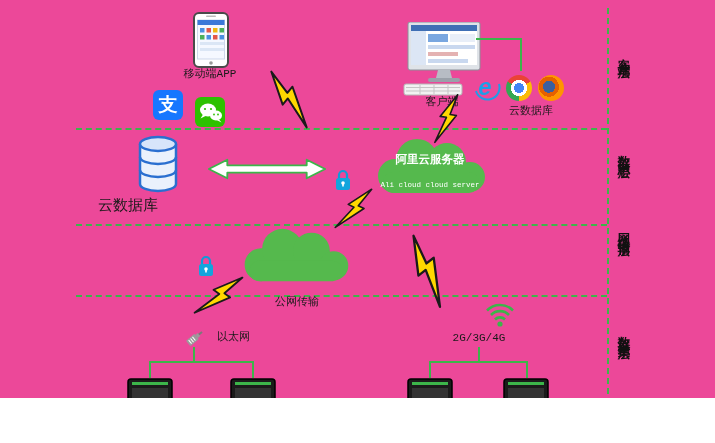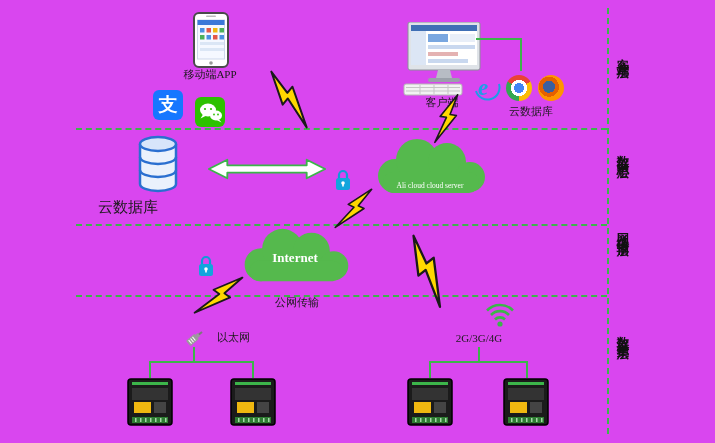--- a/index.html
+++ b/index.html
@@ -1,17 +1,17 @@
 <!DOCTYPE html>
 <html><head>
 <meta charset="utf-8">
 <style>
   html,body{margin:0;padding:0;background:#fff;}
-  .canvas{position:relative;width:715px;height:443px;background:#d946ef;overflow:hidden;
-          font-family:Liberation Serif, serif;}
+  .canvas{position:relative;width:715px;height:398px;background:#ec4899;overflow:hidden;
+          font-family:Liberation Mono, monospace;}
   .abs{position:absolute;}
   .txt{position:absolute;text-align:center;color:#1a1a1a;font-size:11px;line-height:1.2;}
   .hline{position:absolute;border-top:2px dashed #3cb54a;height:0;}
   .vdash{position:absolute;border-left:2px dashed #3cb54a;width:0;}
   .gline{position:absolute;background:#3cb54a;}
   .layer-label{position:absolute;writing-mode:vertical-rl;font-size:12.5px;font-weight:bold;
                color:#111;letter-spacing:3px;}
   .bolt{position:absolute;transform-origin:center;}
   .cloud-text{position:absolute;text-align:center;color:#fff;font-weight:bold;}
   .alipay{position:absolute;width:30px;height:30px;border-radius:6px;background:#1677ff;
@@ -121,39 +121,39 @@
 
   <svg class="abs" style="left:367px;top:134px;" width="126" height="64" viewBox="0 0 126 64">
     <g fill="#55b94d">
       <circle cx="28" cy="42" r="17"></circle>
       <circle cx="50" cy="26" r="21"></circle>
       <circle cx="80" cy="28" r="19"></circle>
       <circle cx="103" cy="43" r="15"></circle>
       <rect x="16" y="38" width="96" height="21" rx="10"></rect>
     </g>
   </svg>
+  <div class="cloud-text" style="left:367px;top:152px;width:126px;font-size:11.5px;">阿里云服务器</div>
   <div class="cloud-text" style="left:367px;top:167px;width:126px;font-size:7.5px;font-weight:normal;margin-top:14px;">Ali cloud cloud server</div>
 
   <svg class="abs" style="left:333px;top:168px;" width="20" height="24" viewBox="0 0 20 24">
     <path d="M6,11 V7 a4,4 0 0 1 8,0 v4" fill="none" stroke="#0f9cd8" stroke-width="2.2"></path>
     <rect x="3" y="10" width="14" height="12" rx="2.5" fill="#12a5dd"></rect>
     <circle cx="10" cy="15" r="1.8" fill="#fff"></circle>
       <rect x="9.2" y="15" width="1.6" height="3.5" fill="#fff"></rect>
   </svg>
 
   <svg class="abs" style="left:233px;top:224px;" width="124" height="62" viewBox="0 0 126 64">
     <g fill="#55b94d">
       <circle cx="28" cy="42" r="17"></circle>
       <circle cx="50" cy="26" r="21"></circle>
       <circle cx="80" cy="28" r="19"></circle>
       <circle cx="103" cy="43" r="15"></circle>
       <rect x="16" y="38" width="96" height="21" rx="10"></rect>
     </g>
   </svg>
-  <div class="cloud-text" style="left:233px;top:250px;width:124px;font-size:13px;">Internet</div>
   <div class="txt" style="left:262px;top:296px;width:70px;">公网传输</div>
 
   <svg class="abs" style="left:196px;top:254px;" width="20" height="24" viewBox="0 0 20 24">
     <path d="M6,11 V7 a4,4 0 0 1 8,0 v4" fill="none" stroke="#0f9cd8" stroke-width="2.2"></path>
     <rect x="3" y="10" width="14" height="12" rx="2.5" fill="#12a5dd"></rect>
     <circle cx="10" cy="15" r="1.8" fill="#fff"></circle>
       <rect x="9.2" y="15" width="1.6" height="3.5" fill="#fff"></rect>
   </svg>
 
   <svg class="bolt" style="left:274px;top:66px;transform:rotate(-50deg);" width="32" height="66" viewBox="0 0 32 66">

